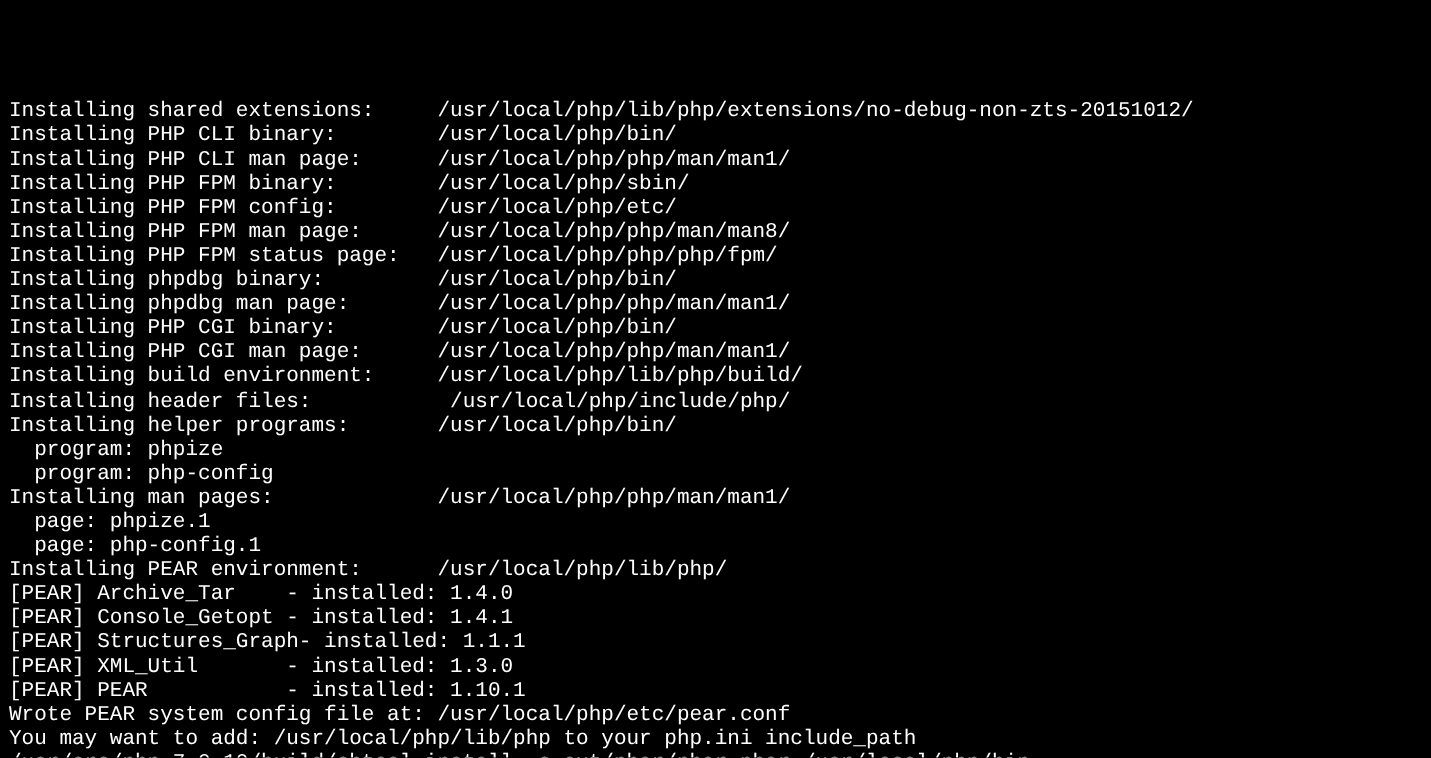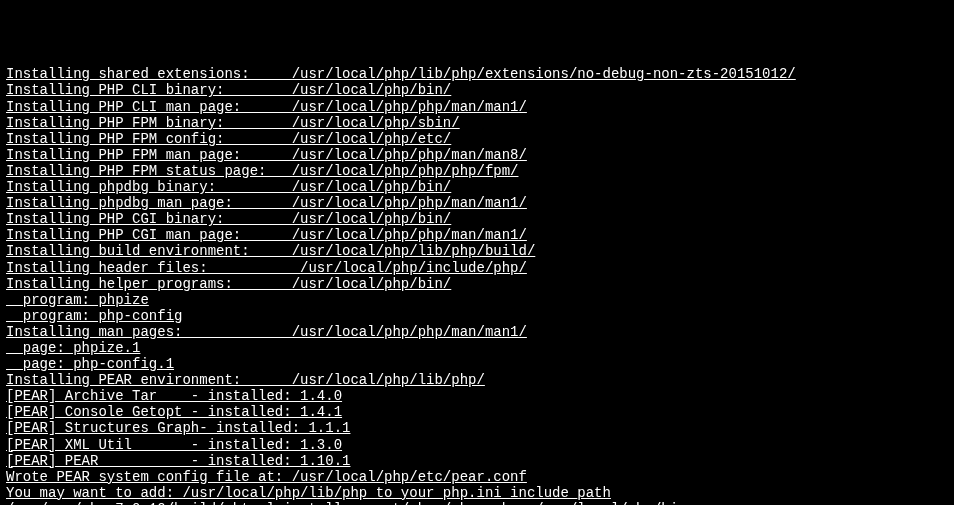--- a/index.html
+++ b/index.html
@@ -14,21 +14,20 @@
       font-size: 14px;
       line-height: 1.15;
       padding: 2px 6px;
       white-space: pre;
       overflow: hidden;
       width: 954px;
       height: 505px;
     }
     .terminal-line {
       display: block;
-      text-decoration: underline;
     }
   </style>
 </head>
 <body>
 
 
 
 <div><span class="terminal-line">Installing shared extensions:     /usr/local/php/lib/php/extensions/no-debug-non-zts-20151012/</span><span class="terminal-line">Installing PHP CLI binary:        /usr/local/php/bin/</span><span class="terminal-line">Installing PHP CLI man page:      /usr/local/php/php/man/man1/</span><span class="terminal-line">Installing PHP FPM binary:        /usr/local/php/sbin/</span><span class="terminal-line">Installing PHP FPM config:        /usr/local/php/etc/</span><span class="terminal-line">Installing PHP FPM man page:      /usr/local/php/php/man/man8/</span><span class="terminal-line">Installing PHP FPM status page:   /usr/local/php/php/php/fpm/</span><span class="terminal-line">Installing phpdbg binary:         /usr/local/php/bin/</span><span class="terminal-line">Installing phpdbg man page:       /usr/local/php/php/man/man1/</span><span class="terminal-line">Installing PHP CGI binary:        /usr/local/php/bin/</span><span class="terminal-line">Installing PHP CGI man page:      /usr/local/php/php/man/man1/</span><span class="terminal-line">Installing build environment:     /usr/local/php/lib/php/build/</span><span class="terminal-line">Installing header files:           /usr/local/php/include/php/</span><span class="terminal-line">Installing helper programs:       /usr/local/php/bin/</span><span class="terminal-line">  program: phpize</span><span class="terminal-line">  program: php-config</span><span class="terminal-line">Installing man pages:             /usr/local/php/php/man/man1/</span><span class="terminal-line">  page: phpize.1</span><span class="terminal-line">  page: php-config.1</span><span class="terminal-line">Installing PEAR environment:      /usr/local/php/lib/php/</span><span class="terminal-line">[PEAR] Archive_Tar    - installed: 1.4.0</span><span class="terminal-line">[PEAR] Console_Getopt - installed: 1.4.1</span><span class="terminal-line">[PEAR] Structures_Graph- installed: 1.1.1</span><span class="terminal-line">[PEAR] XML_Util       - installed: 1.3.0</span><span class="terminal-line">[PEAR] PEAR           - installed: 1.10.1</span><span class="terminal-line">Wrote PEAR system config file at: /usr/local/php/etc/pear.conf</span><span class="terminal-line">You may want to add: /usr/local/php/lib/php to your php.ini include_path</span><span class="terminal-line">/usr/src/php-7.0.10/build/shtool install -c ext/phar/phar.phar /usr/local/php/bin</span></div>
 
 

